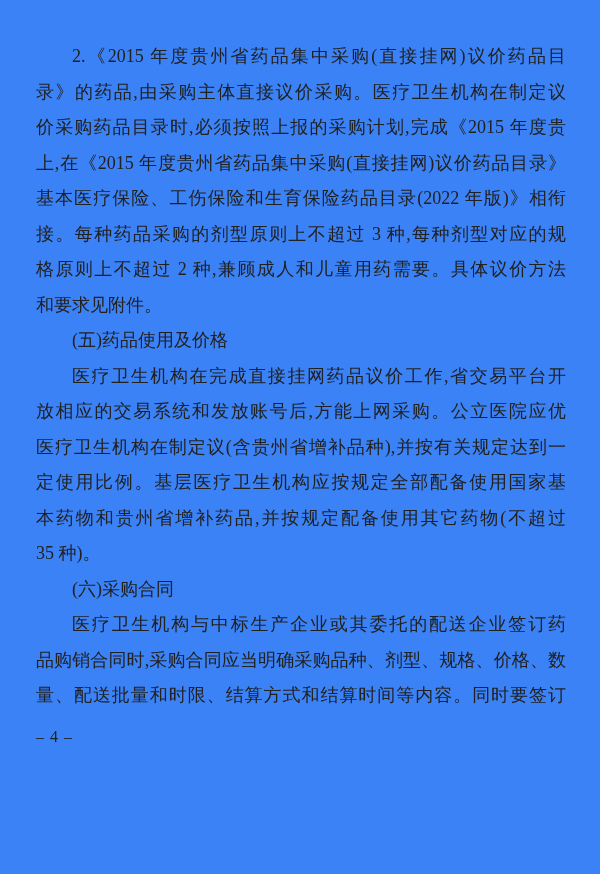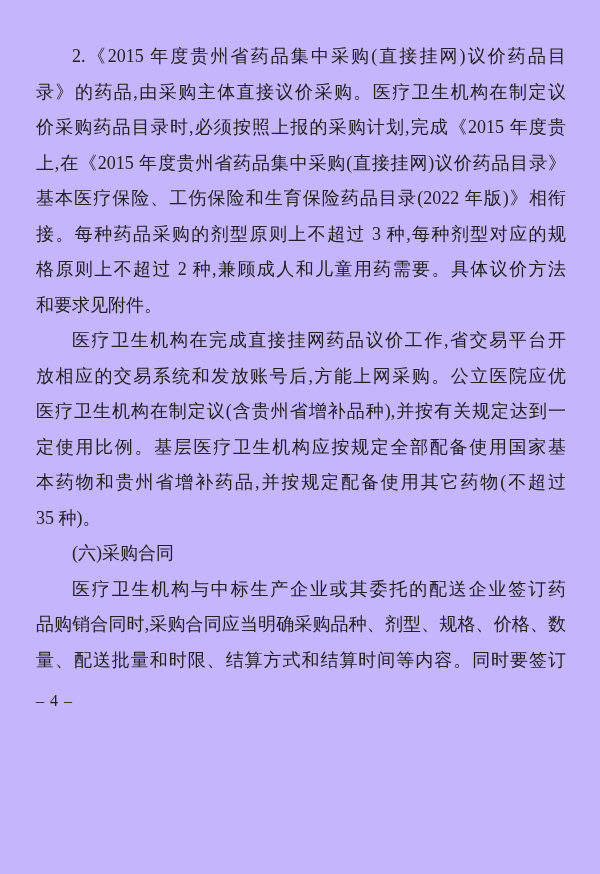--- a/index.html
+++ b/index.html
@@ -12,21 +12,21 @@
     height: 874px;
     overflow: hidden;
     font-family: "Liberation Serif", "DejaVu Serif", serif;
     color: #212121;
   }
   .page {
     box-sizing: border-box;
     width: 600px;
     height: 874px;
     padding: 39px 34px 0 36px;
-    background: #c4b5fd;
+    background: #3b82f6;
   }
   .text-block {
     width: 530px;
   }
   .line {
     font-size: 18px;
     line-height: 35.5px;
     height: 35.5px;
     white-space: pre-wrap;
   }
@@ -50,20 +50,21 @@
 <div class="page">
   <div class="text-block">
       <div class="line indent just">2.《2015 年度贵州省药品集中采购(直接挂网)议价药品目</div>
       <div class="line just">录》的药品,由采购主体直接议价采购。医疗卫生机构在制定议</div>
       <div class="line just">价采购药品目录时,必须按照上报的采购计划,完成《2015 年度贵</div>
       <div class="line just">上,在《2015 年度贵州省药品集中采购(直接挂网)议价药品目录》</div>
       <div class="line just">基本医疗保险、工伤保险和生育保险药品目录(2022 年版)》相衔</div>
       <div class="line just">接。每种药品采购的剂型原则上不超过 3 种,每种剂型对应的规</div>
       <div class="line just">格原则上不超过 2 种,兼顾成人和儿童用药需要。具体议价方法</div>
       <div class="line">和要求见附件。</div>
+      <div class="line indent">(五)药品使用及价格</div>
       <div class="line indent just">医疗卫生机构在完成直接挂网药品议价工作,省交易平台开</div>
       <div class="line just">放相应的交易系统和发放账号后,方能上网采购。公立医院应优</div>
       <div class="line just">医疗卫生机构在制定议(含贵州省增补品种),并按有关规定达到一</div>
       <div class="line just">定使用比例。基层医疗卫生机构应按规定全部配备使用国家基</div>
       <div class="line just">本药物和贵州省增补药品,并按规定配备使用其它药物(不超过</div>
       <div class="line">35 种)。</div>
       <div class="line indent">(六)采购合同</div>
       <div class="line indent just">医疗卫生机构与中标生产企业或其委托的配送企业签订药</div>
       <div class="line just">品购销合同时,采购合同应当明确采购品种、剂型、规格、价格、数</div>
       <div class="line just">量、配送批量和时限、结算方式和结算时间等内容。同时要签订</div>

